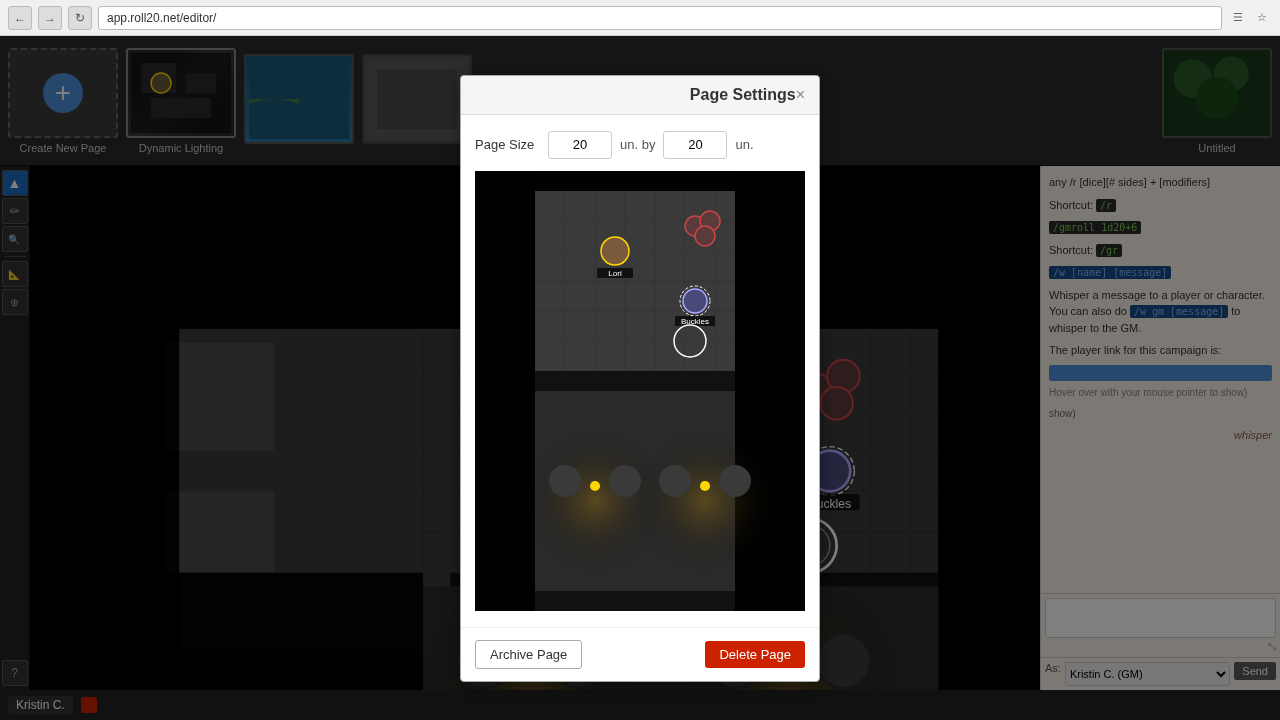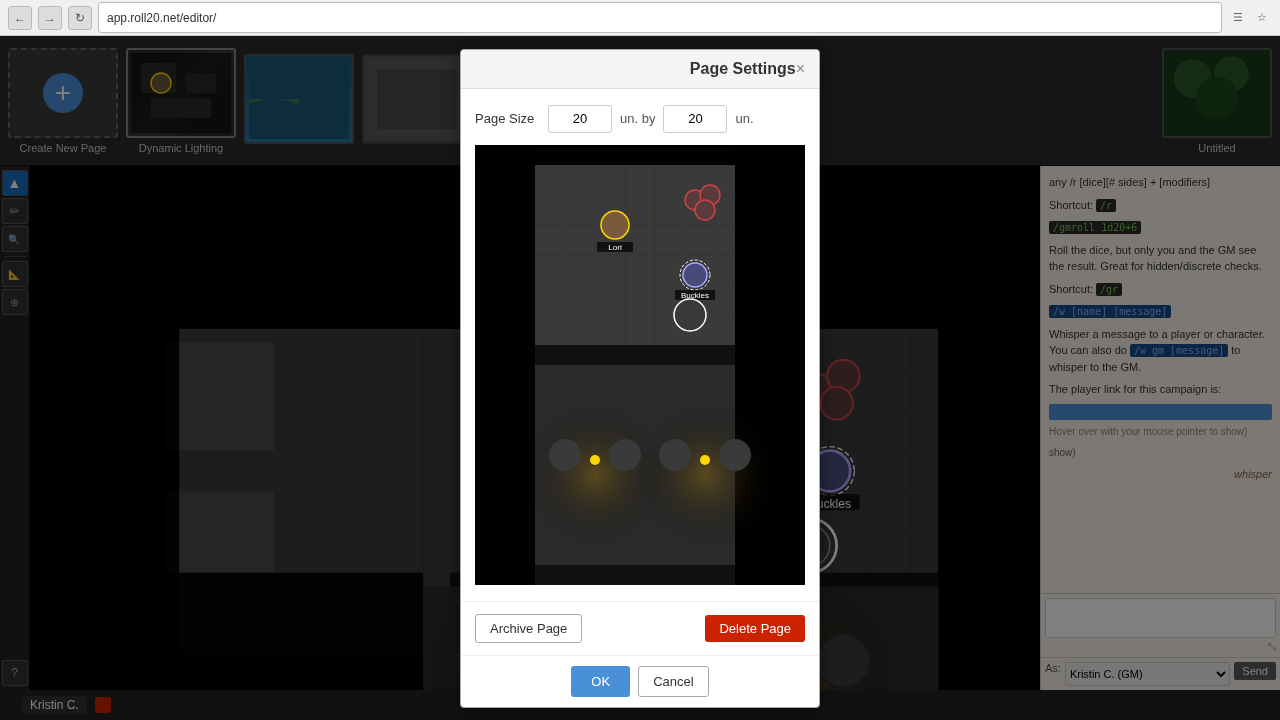--- a/index.html
+++ b/index.html
@@ -18,21 +18,21 @@
     .browser-nav-btn {
       width: 24px; height: 24px;
       background: #ddd;
       border: 1px solid #bbb;
       border-radius: 3px;
       display: flex; align-items: center; justify-content: center;
       font-size: 12px; cursor: pointer; color: #555;
     }
     .browser-url-bar {
       flex: 1;
-      height: 31px;
+      height: 24px;
       background: white;
       border: 1px solid #bbb;
       border-radius: 3px;
       padding: 0 8px;
       font-size: 12px;
       color: #333;
       display: flex; align-items: center;
     }
     .browser-icons { display: flex; gap: 4px; }
     .browser-icon { width: 20px; height: 20px; display: flex; align-items: center; justify-content: center; font-size: 11px; color: #666; cursor: pointer; }
@@ -187,21 +187,21 @@
       font-size: 11px;
       cursor: pointer;
     }
 
     
     .player-bar {
       height: 30px;
       background: #222;
       display: flex;
       align-items: center;
-      padding: 0 22px;
+      padding: 0 8px;
       gap: 8px;
     }
     .player-name {
       color: white;
       font-size: 12px;
       background: #333;
       padding: 2px 8px;
       border-radius: 2px;
     }
     .player-indicator {
@@ -495,21 +495,20 @@
     <div class="right-panel">
       <div class="chat-content">
         <p>any /r [dice][# sides] + [modifiers]</p>
         <p>
           <span>Shortcut: </span>
           <span class="chat-code">/r</span>
         </p>
         <p>
           <span class="chat-code">/gmroll 1d20+6</span>
         </p>
-        <p>Roll the dice, but only you and the GM see the result. Great for hidden/discrete checks.</p>
         <p>
           <span>Shortcut: </span>
           <span class="chat-code">/gr</span>
         </p>
         <p>
           <span class="chat-code blue">/w [name] [message]</span>
         </p>
         <p>Whisper a message to a player or character. You can also do <span class="chat-code blue">/w gm [message]</span> to whisper to the GM.</p>
         <p>The player link for this campaign is:</p>
         <div style="background:#4a90d9; height:16px; margin: 4px 0; border-radius:2px;"></div>
@@ -619,18 +618,14 @@
       </div>
     </div>
     <div class="modal-footer">
       <div>
         <button class="btn-archive">Archive Page</button>
       </div>
       <div>
         <button class="btn-delete">Delete Page</button>
       </div>
     </div>
-    <div style="padding: 10px 14px; display:flex; justify-content:center; gap:8px; border-top: 1px solid #eee;">
-      <button class="btn-ok">OK</button>
-      <button class="btn-cancel">Cancel</button>
-    </div>
   </div>
 </div>
 
 </body></html>

